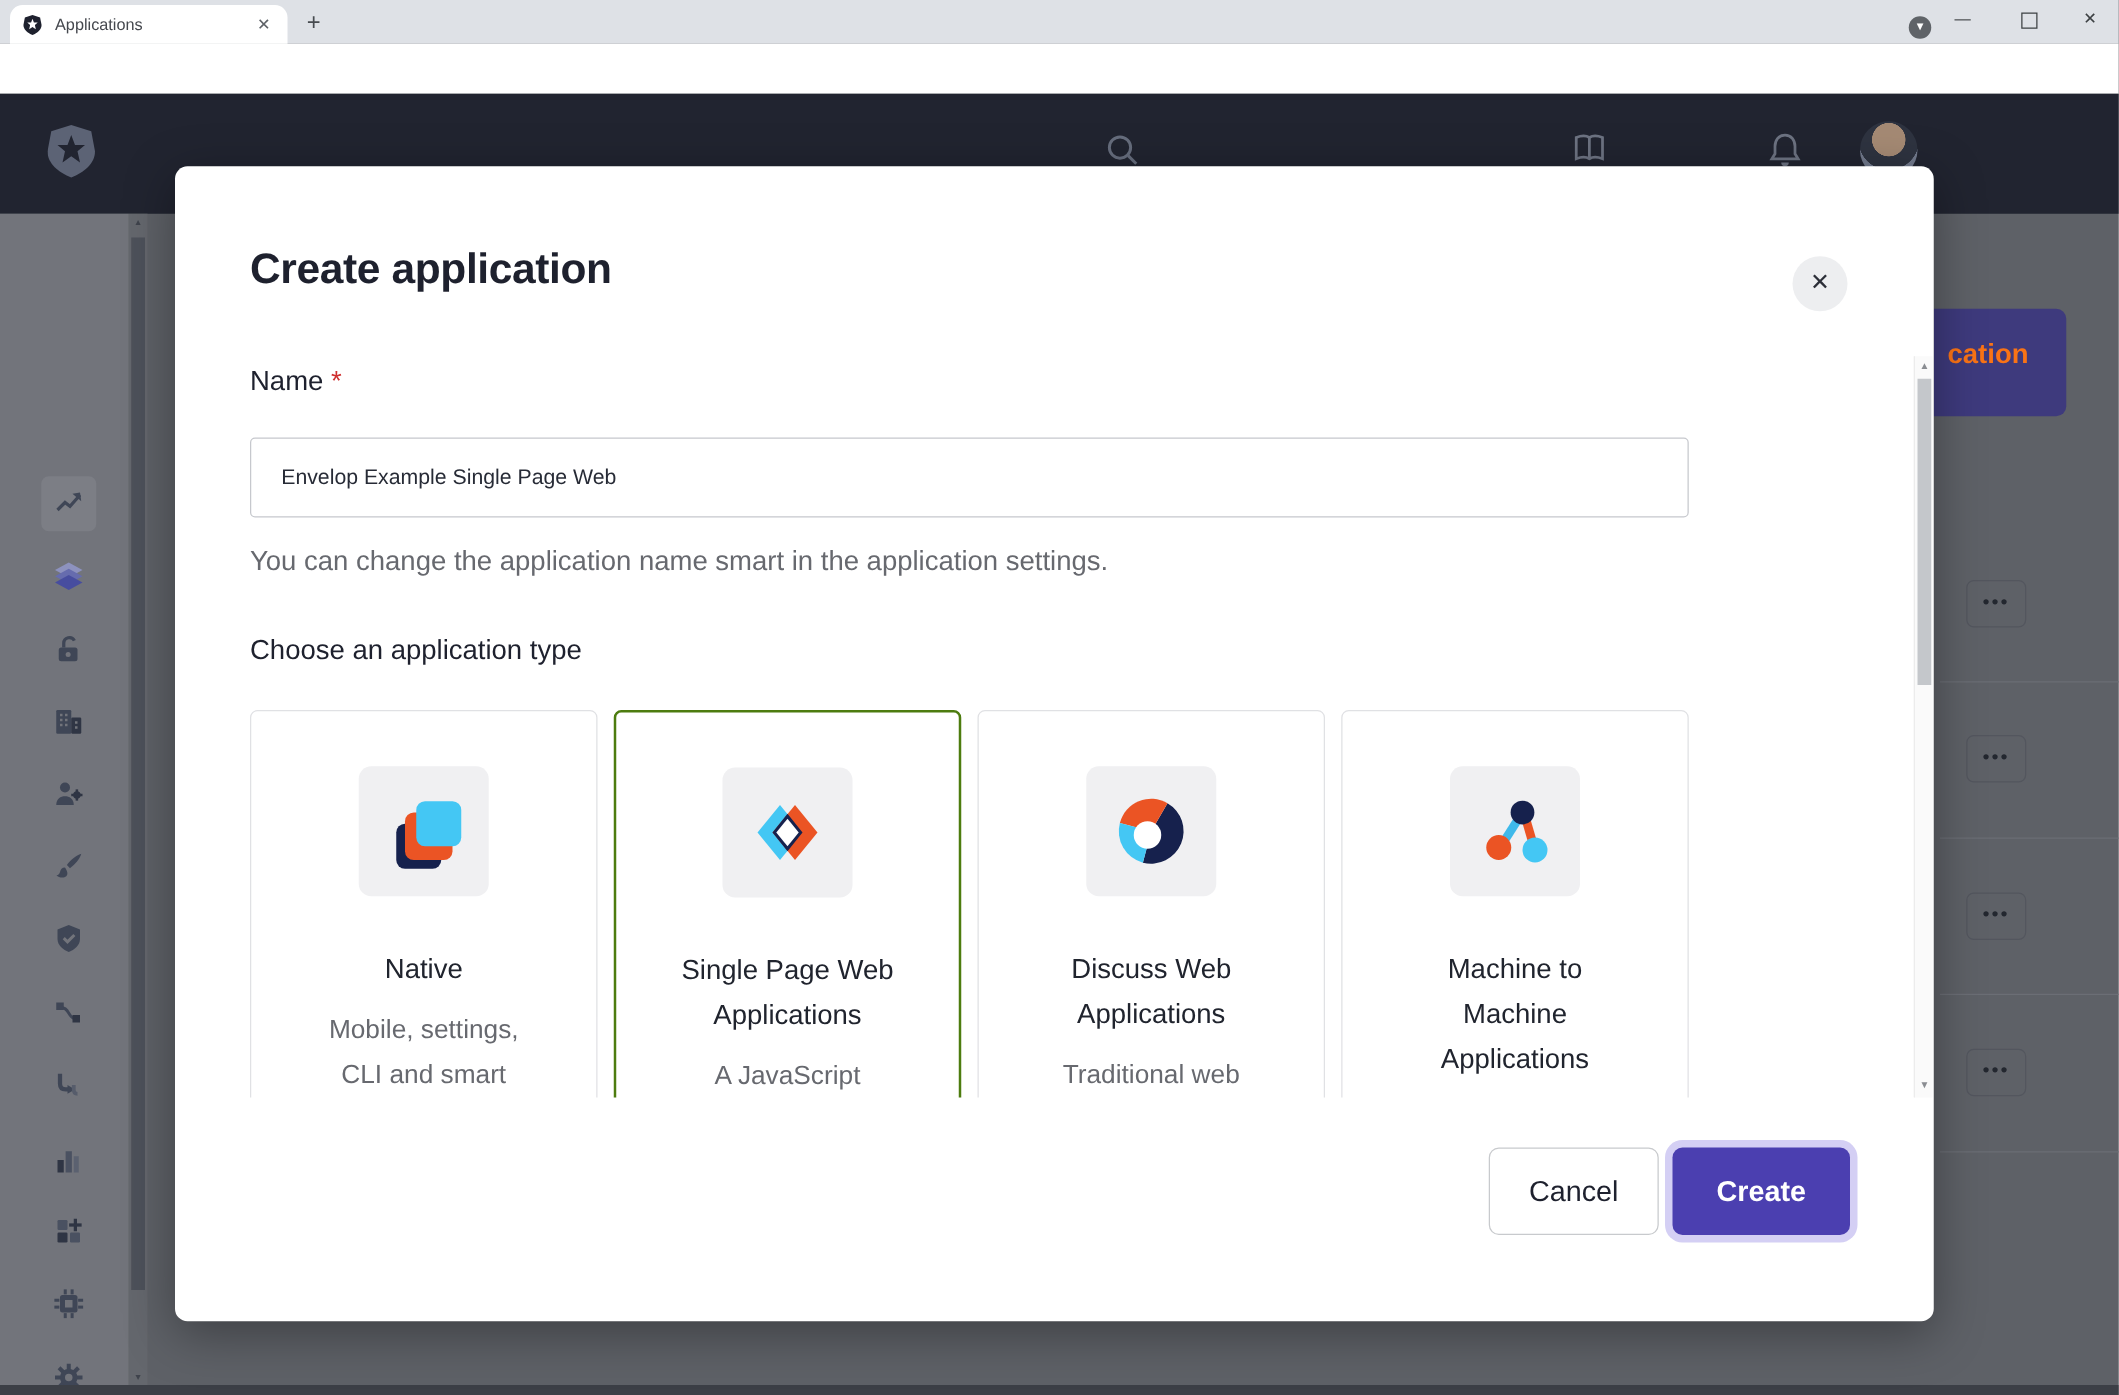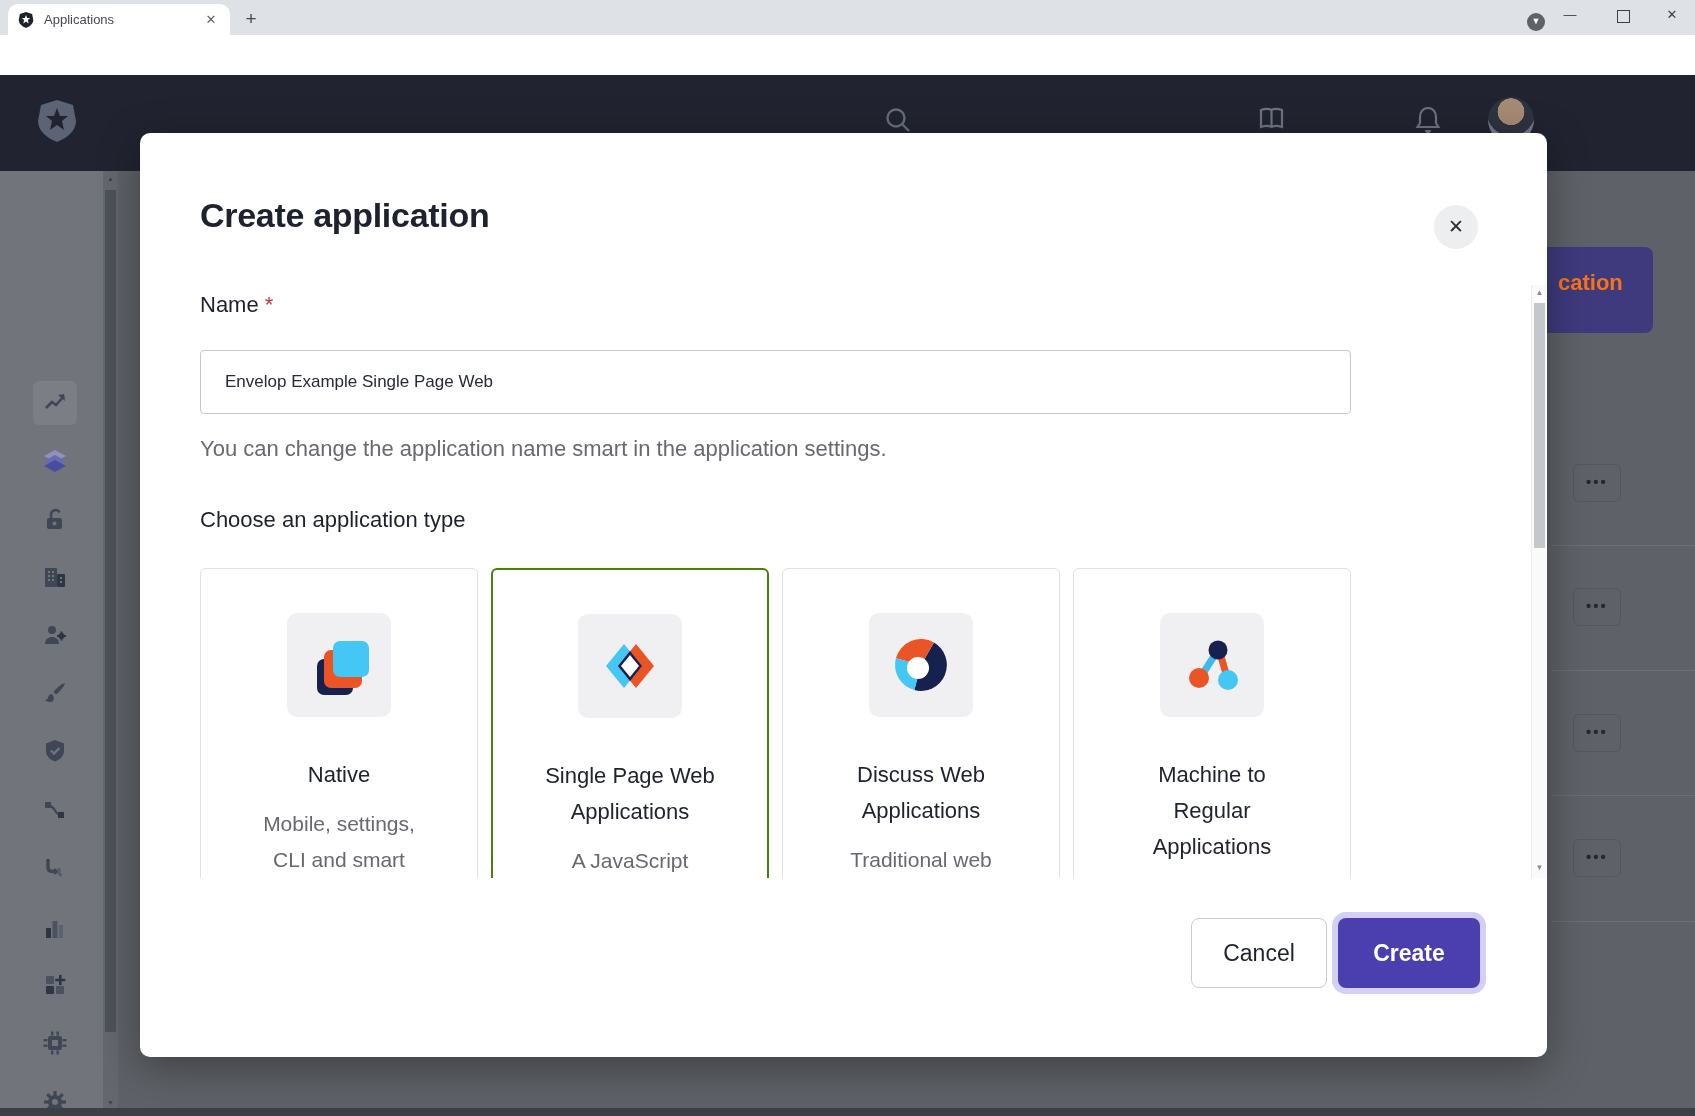--- a/index.html
+++ b/index.html
@@ -371,21 +371,21 @@
           <svg width="64" height="64" viewBox="0 0 64 64">
             <line x1="22" y1="42" x2="36" y2="20" stroke="#3fb9ea" stroke-width="7"></line>
             <line x1="40" y1="20" x2="47" y2="44" stroke="#eb5424" stroke-width="7"></line>
             <circle cx="38" cy="17" r="9.5" fill="#16214d"></circle>
             <circle cx="19" cy="45" r="10" fill="#eb5424"></circle>
             <circle cx="48" cy="47" r="10" fill="#44c7f4"></circle>
           </svg>
         </div>
         <div class="card-title">
             <div>Machine to</div>
-            <div>Regular</div>
+            <div>Machine</div>
             <div>Applications</div>
           </div>
         <div class="card-desc"></div>
       </div>
     </div>
   </div>
 
   <div class="abs m-scrollbar">
     <span class="m-arrow" style="top:3px;">▲</span>
     <div class="m-thumb"></div>

